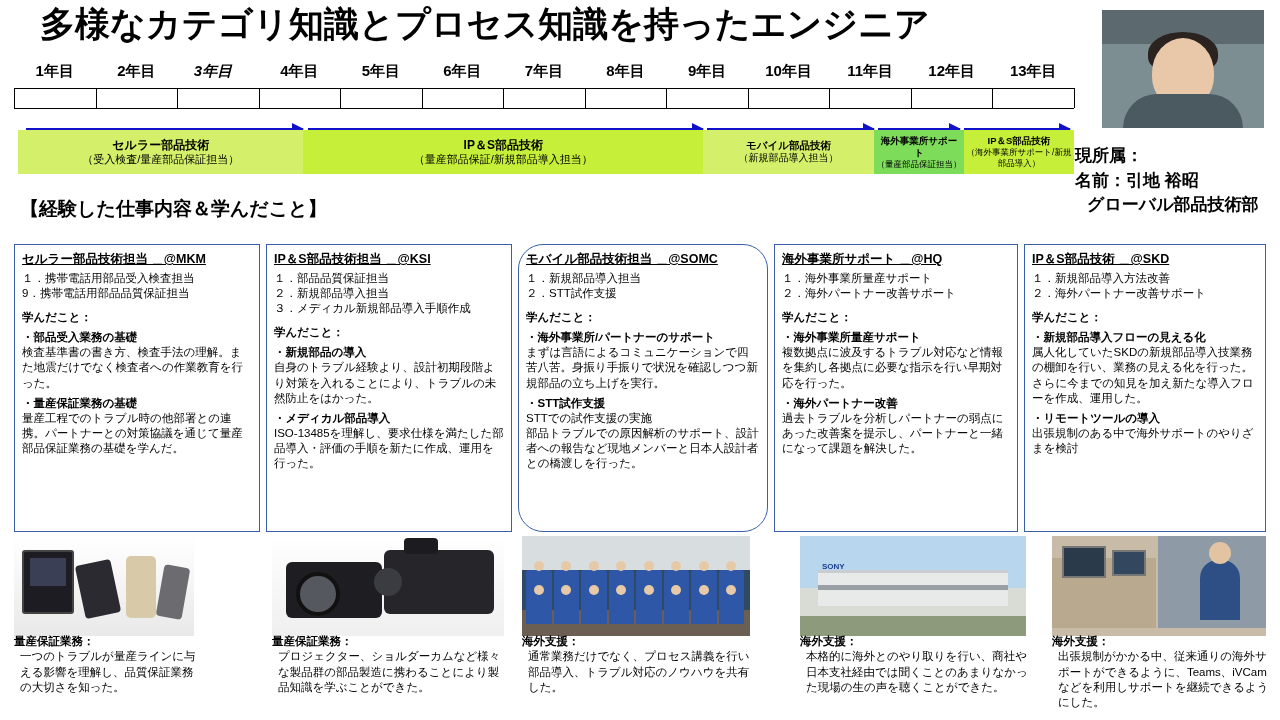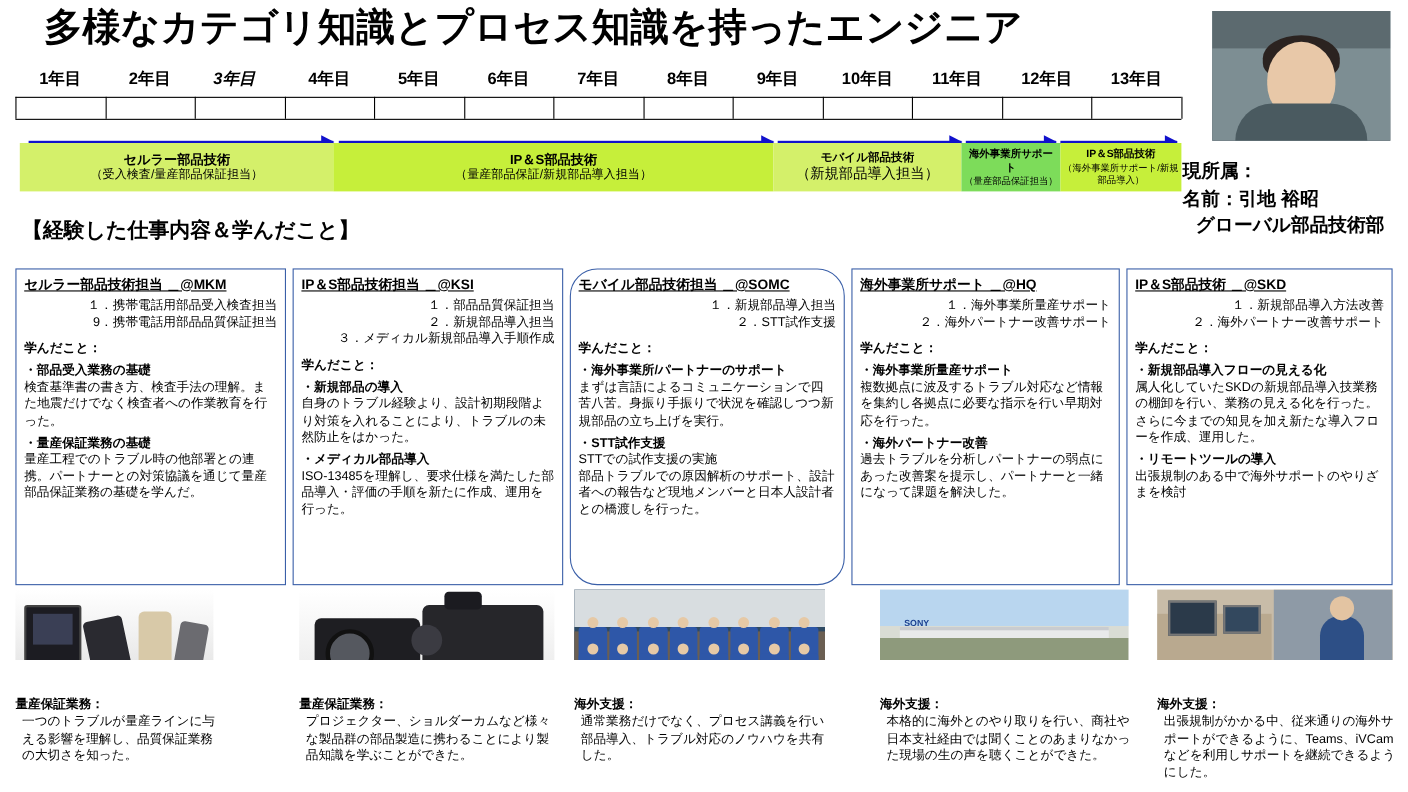--- a/index.html
+++ b/index.html
@@ -77,21 +77,21 @@
 
   .bands { position:absolute; left:0; top:68px; width:1060px; height:44px; }
   .band {
     position:absolute; top:0; height:44px;
     display:flex; flex-direction:column; align-items:center; justify-content:center;
     text-align:center; line-height:1.25; padding:1px 2px;
   }
   .band .b1 { font-size:12px; font-weight:bold; }
   .band .b2 { font-size:11px; }
   .band.small .b1 { font-size:10.5px; font-weight:bold; }
-  .band.small .b2 { font-size:13px; }
+  .band.small .b2 { font-size:10px; }
   .band.xs .b1 { font-size:9.5px; font-weight:bold; }
   .band.xs .b2 { font-size:8.5px; }
 
   
   .section-head {
     position:absolute; left:20px; top:196px;
     font-size:19px; font-weight:bold;
   }
 
   
@@ -101,29 +101,29 @@
     border:1.5px solid #3a5fa8; background:#fff;
     padding:6px 7px 4px 7px;
     font-size:11.5px; line-height:1.32;
     overflow:hidden;
   }
   .card h4 {
     margin:0 0 3px 0; font-size:12.5px; font-weight:bold;
     text-decoration:underline; white-space:nowrap;
   }
   .card .list { margin:0 0 0 0; }
-  .card .list div { white-space:nowrap;text-align:right; }
+  .card .list div { white-space:nowrap; }
   .card .learn { margin-top:9px; font-weight:bold; }
   .card .sub { margin-top:5px; font-weight:bold; }
   .card p { margin:0; }
 
   
   .strip { position:absolute; left:14px; top:536px; width:1252px; height:176px; }
   .ph {
-    position:absolute; top:0; height:64px; overflow:hidden; background:#cfd4d8;
+    position:absolute; top:0; height:100px; overflow:hidden; background:#cfd4d8;
   }
   .cap {
     position:absolute; top:98px; font-size:11.5px; line-height:1.33;
   }
   .cap b { font-weight:bold; }
   .cap .body { display:block; padding-left:6px; }
 
   
   .p1 { background:linear-gradient(#ffffff,#e9e9e9); }
   .p1 .pa { position:absolute; left:8px; top:14px; width:52px; height:64px; background:#1c1c22; border:2px solid #444; border-radius:3px; }

